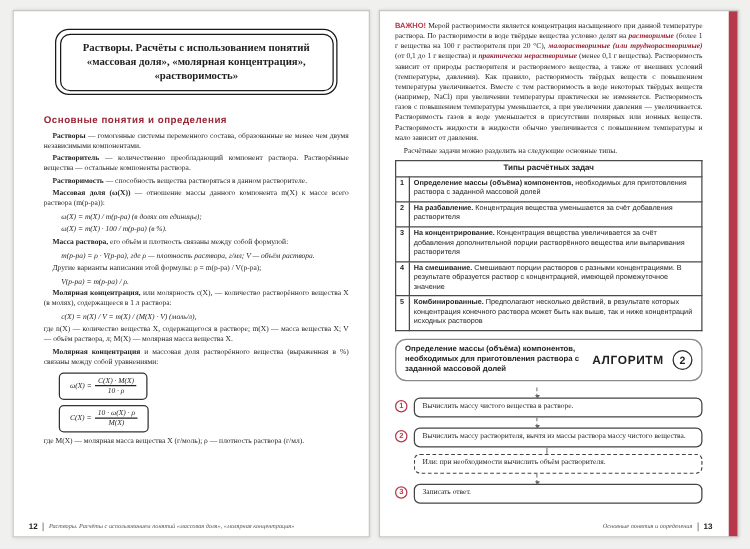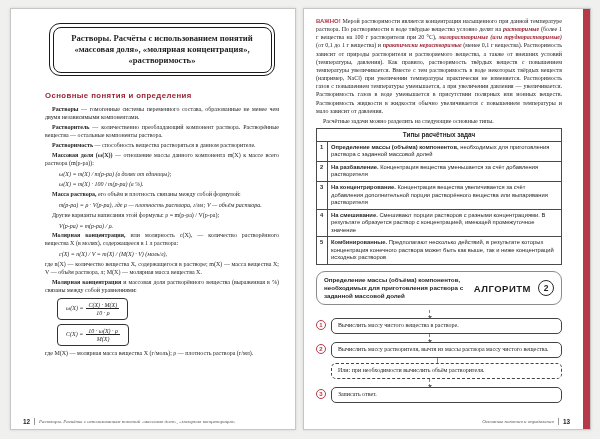--- a/index.html
+++ b/index.html
@@ -6,21 +6,21 @@
     --red:#b73848;
     --darkred:#992433;
     --ink:#1f1f1f;
     --line:#4a4a4a;
   }
   *{margin:0;padding:0;box-sizing:border-box;}
   html,body{width:600px;height:439px;}
   body{font-family:"Liberation Serif",serif;background:#e9e9e9;color:var(--ink);}
   .stage{position:relative;width:600px;height:439px;background:#f0f0ef;overflow:hidden;}
   .page{position:absolute;top:8px;bottom:9px;background:#fff;border:1px solid #c6c6c6;box-shadow:0 0 3px rgba(0,0,0,.12);}
-  .page-left{left:10px;width:286px;padding:10px 16px 16px 34px;}
+  .page-left{left:10px;width:286px;padding:10px 16px 16px 24px;}
   .page-right{left:303px;width:288px;padding:8px 18px 16px 12px;}
 
   
   .title-box{width:226px;margin:4px auto 0;border:1.5px solid #1a1a1a;border-radius:11px;padding:2.5px;}
   .title-box-inner{border:0.8px solid #1a1a1a;border-radius:8px;padding:5px 8px;text-align:center;
     font-weight:bold;font-size:8.6px;line-height:1.32;}
   .section-heading{margin:15px 0 6px;font-family:"Liberation Sans",sans-serif;font-weight:bold;
     font-size:7.8px;letter-spacing:.4px;color:var(--darkred);}
   .body{font-size:6px;line-height:1.33;text-align:justify;margin-bottom:2px;}
   .body.ind{text-indent:7px;}

